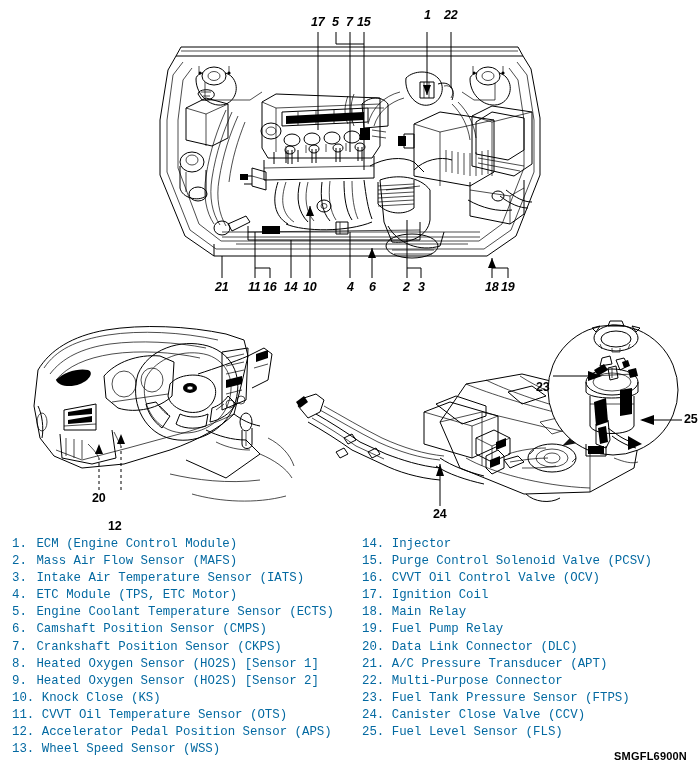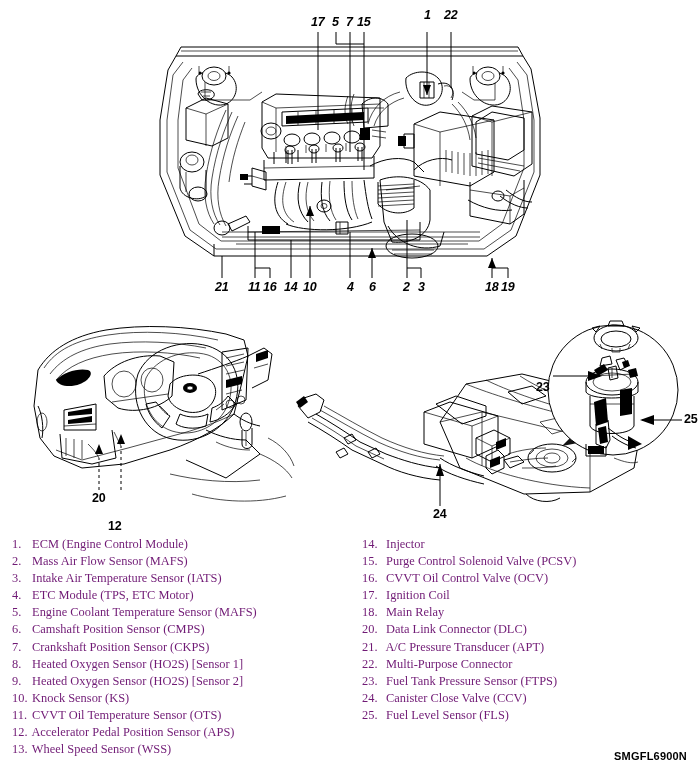--- a/index.html
+++ b/index.html
@@ -58,22 +58,22 @@
   .legend-col {
     position: absolute;
     top: 0;
   }
   #legend-col-left  { left: 12px;  width: 340px; }
   #legend-col-right { left: 362px; width: 330px; }
   .legend-item {
     font-size: 12.4px;
     line-height: 17.1px;
     white-space: nowrap;
-    font-family: Liberation Serif, serif;
-    color: #701a75;
+    font-family: Liberation Mono, monospace;
+    color: #0369a1;
   }
   .legend-num {
     display: inline-block;
     text-align: left;
   }
   #legend-col-left .legend-num  { min-width: 17px; }
   #legend-col-right .legend-num { min-width: 21px; }
 
   #figure-code {
     position: absolute;
@@ -582,36 +582,37 @@
     <div class="callout" style="left:394px; top:95px;">25</div>
     <div class="callout" style="left:143px; top:190px;">24</div>
   </div>
 
   <div id="legend">
     <div class="legend-col" id="legend-col-left">
         <div class="legend-item"><span class="legend-num">1.</span><span> ECM (Engine Control Module)</span></div>
         <div class="legend-item"><span class="legend-num">2.</span><span> Mass Air Flow Sensor (MAFS)</span></div>
         <div class="legend-item"><span class="legend-num">3.</span><span> Intake Air Temperature Sensor (IATS)</span></div>
         <div class="legend-item"><span class="legend-num">4.</span><span> ETC Module (TPS, ETC Motor)</span></div>
-        <div class="legend-item"><span class="legend-num">5.</span><span> Engine Coolant Temperature Sensor (MAFS)</span></div>
+        <div class="legend-item"><span class="legend-num">5.</span><span> Engine Coolant Temperature Sensor (ECTS)</span></div>
         <div class="legend-item"><span class="legend-num">6.</span><span> Camshaft Position Sensor (CMPS)</span></div>
         <div class="legend-item"><span class="legend-num">7.</span><span> Crankshaft Position Sensor (CKPS)</span></div>
         <div class="legend-item"><span class="legend-num">8.</span><span> Heated Oxygen Sensor (HO2S) [Sensor 1]</span></div>
         <div class="legend-item"><span class="legend-num">9.</span><span> Heated Oxygen Sensor (HO2S) [Sensor 2]</span></div>
-        <div class="legend-item"><span class="legend-num">10.</span><span> Knock Sensor (KS)</span></div>
+        <div class="legend-item"><span class="legend-num">10.</span><span> Knock Close (KS)</span></div>
         <div class="legend-item"><span class="legend-num">11.</span><span> CVVT Oil Temperature Sensor (OTS)</span></div>
         <div class="legend-item"><span class="legend-num">12.</span><span> Accelerator Pedal Position Sensor (APS)</span></div>
         <div class="legend-item"><span class="legend-num">13.</span><span> Wheel Speed Sensor (WSS)</span></div>
       </div>
     <div class="legend-col" id="legend-col-right">
         <div class="legend-item"><span class="legend-num">14.</span><span> Injector</span></div>
         <div class="legend-item"><span class="legend-num">15.</span><span> Purge Control Solenoid Valve (PCSV)</span></div>
         <div class="legend-item"><span class="legend-num">16.</span><span> CVVT Oil Control Valve (OCV)</span></div>
         <div class="legend-item"><span class="legend-num">17.</span><span> Ignition Coil</span></div>
         <div class="legend-item"><span class="legend-num">18.</span><span> Main Relay</span></div>
+        <div class="legend-item"><span class="legend-num">19.</span><span> Fuel Pump Relay</span></div>
         <div class="legend-item"><span class="legend-num">20.</span><span> Data Link Connector (DLC)</span></div>
         <div class="legend-item"><span class="legend-num">21.</span><span> A/C Pressure Transducer (APT)</span></div>
         <div class="legend-item"><span class="legend-num">22.</span><span> Multi-Purpose Connector</span></div>
         <div class="legend-item"><span class="legend-num">23.</span><span> Fuel Tank Pressure Sensor (FTPS)</span></div>
         <div class="legend-item"><span class="legend-num">24.</span><span> Canister Close Valve (CCV)</span></div>
         <div class="legend-item"><span class="legend-num">25.</span><span> Fuel Level Sensor (FLS)</span></div>
       </div>
   </div>
 
   <div id="figure-code">SMGFL6900N</div>

